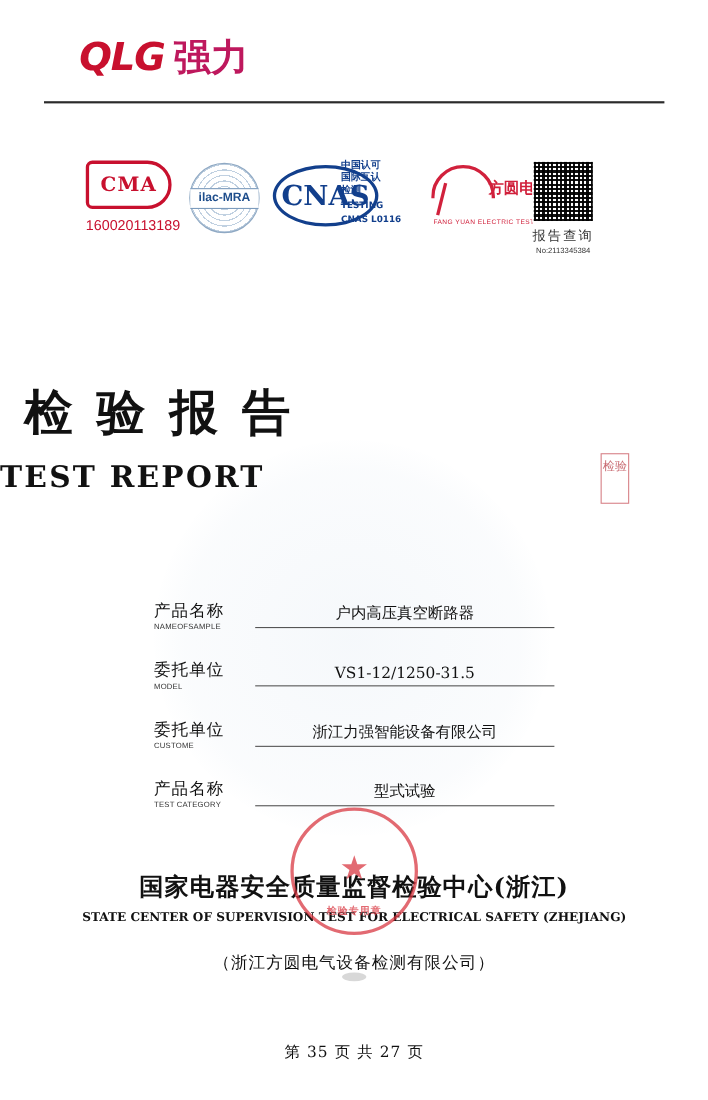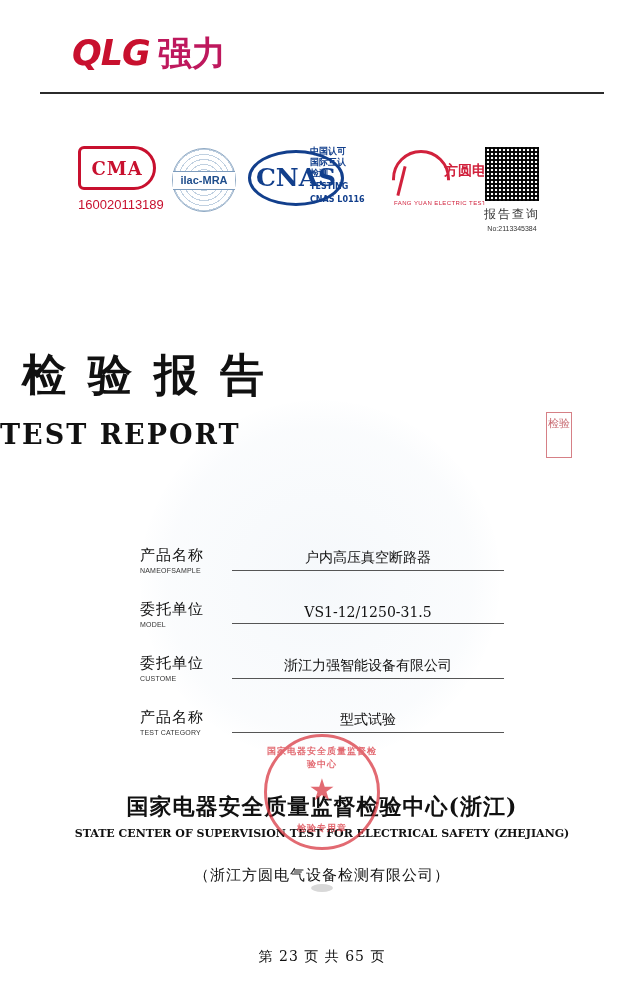--- a/index.html
+++ b/index.html
@@ -477,24 +477,23 @@
       <div class="label-cjk">产品名称</div>
       <div class="label-en">TEST CATEGORY</div>
     </div>
     <div class="field-value">型式试验</div>
   </div>
 
 </div>
 
 <div class="org">
   <div class="stamp">
-    <div class="stamp-text-top">国家电器安全质量监督检验中心</div>
     <div class="stamp-star">★</div>
     <div class="stamp-text-bottom">检验专用章</div>
   </div>
   <div class="org-cn">国家电器安全质量监督检验中心(浙江)</div>
   <div class="org-en">STATE CENTER OF SUPERVISION TEST FOR ELECTRICAL SAFETY (ZHEJIANG)</div>
   <div class="org-sub">（浙江方圆电气设备检测有限公司）</div>
 </div>
 
 <div class="mini-mark"></div>
 
-<div class="page-footer">第 23 页 共 65 页</div>
+<div class="page-footer">第 35 页 共 27 页</div>
 
 </body></html>

